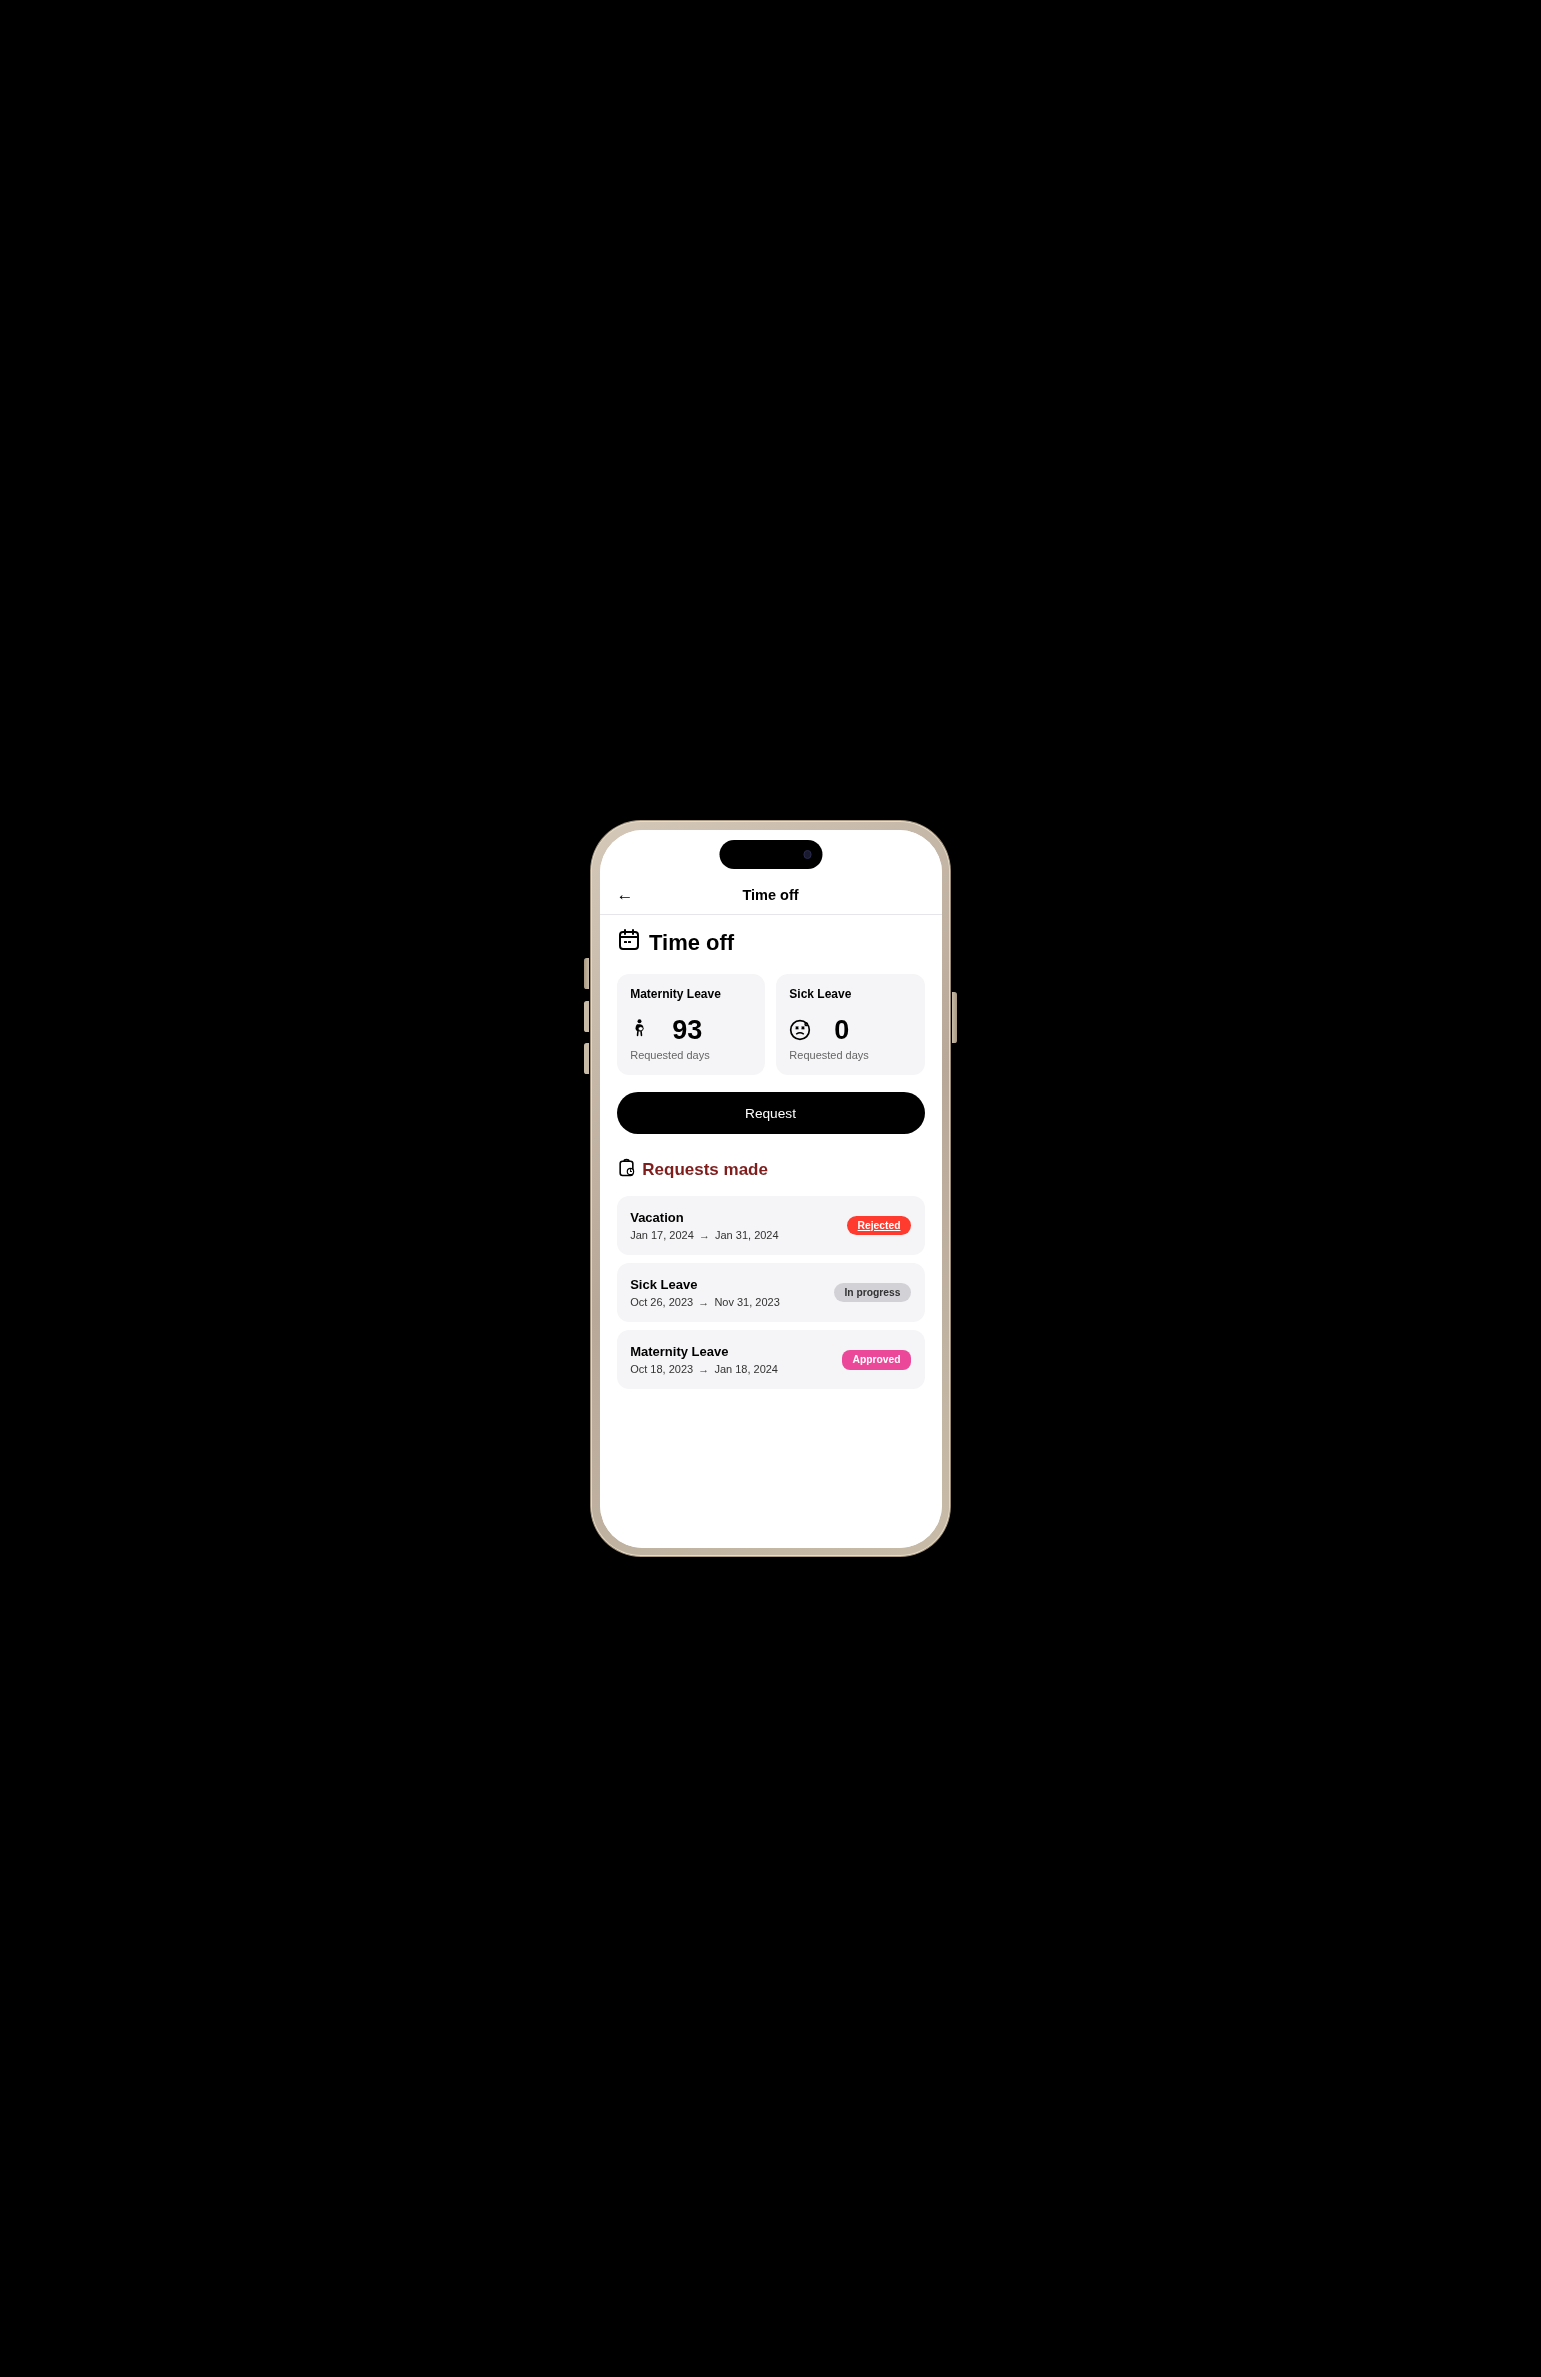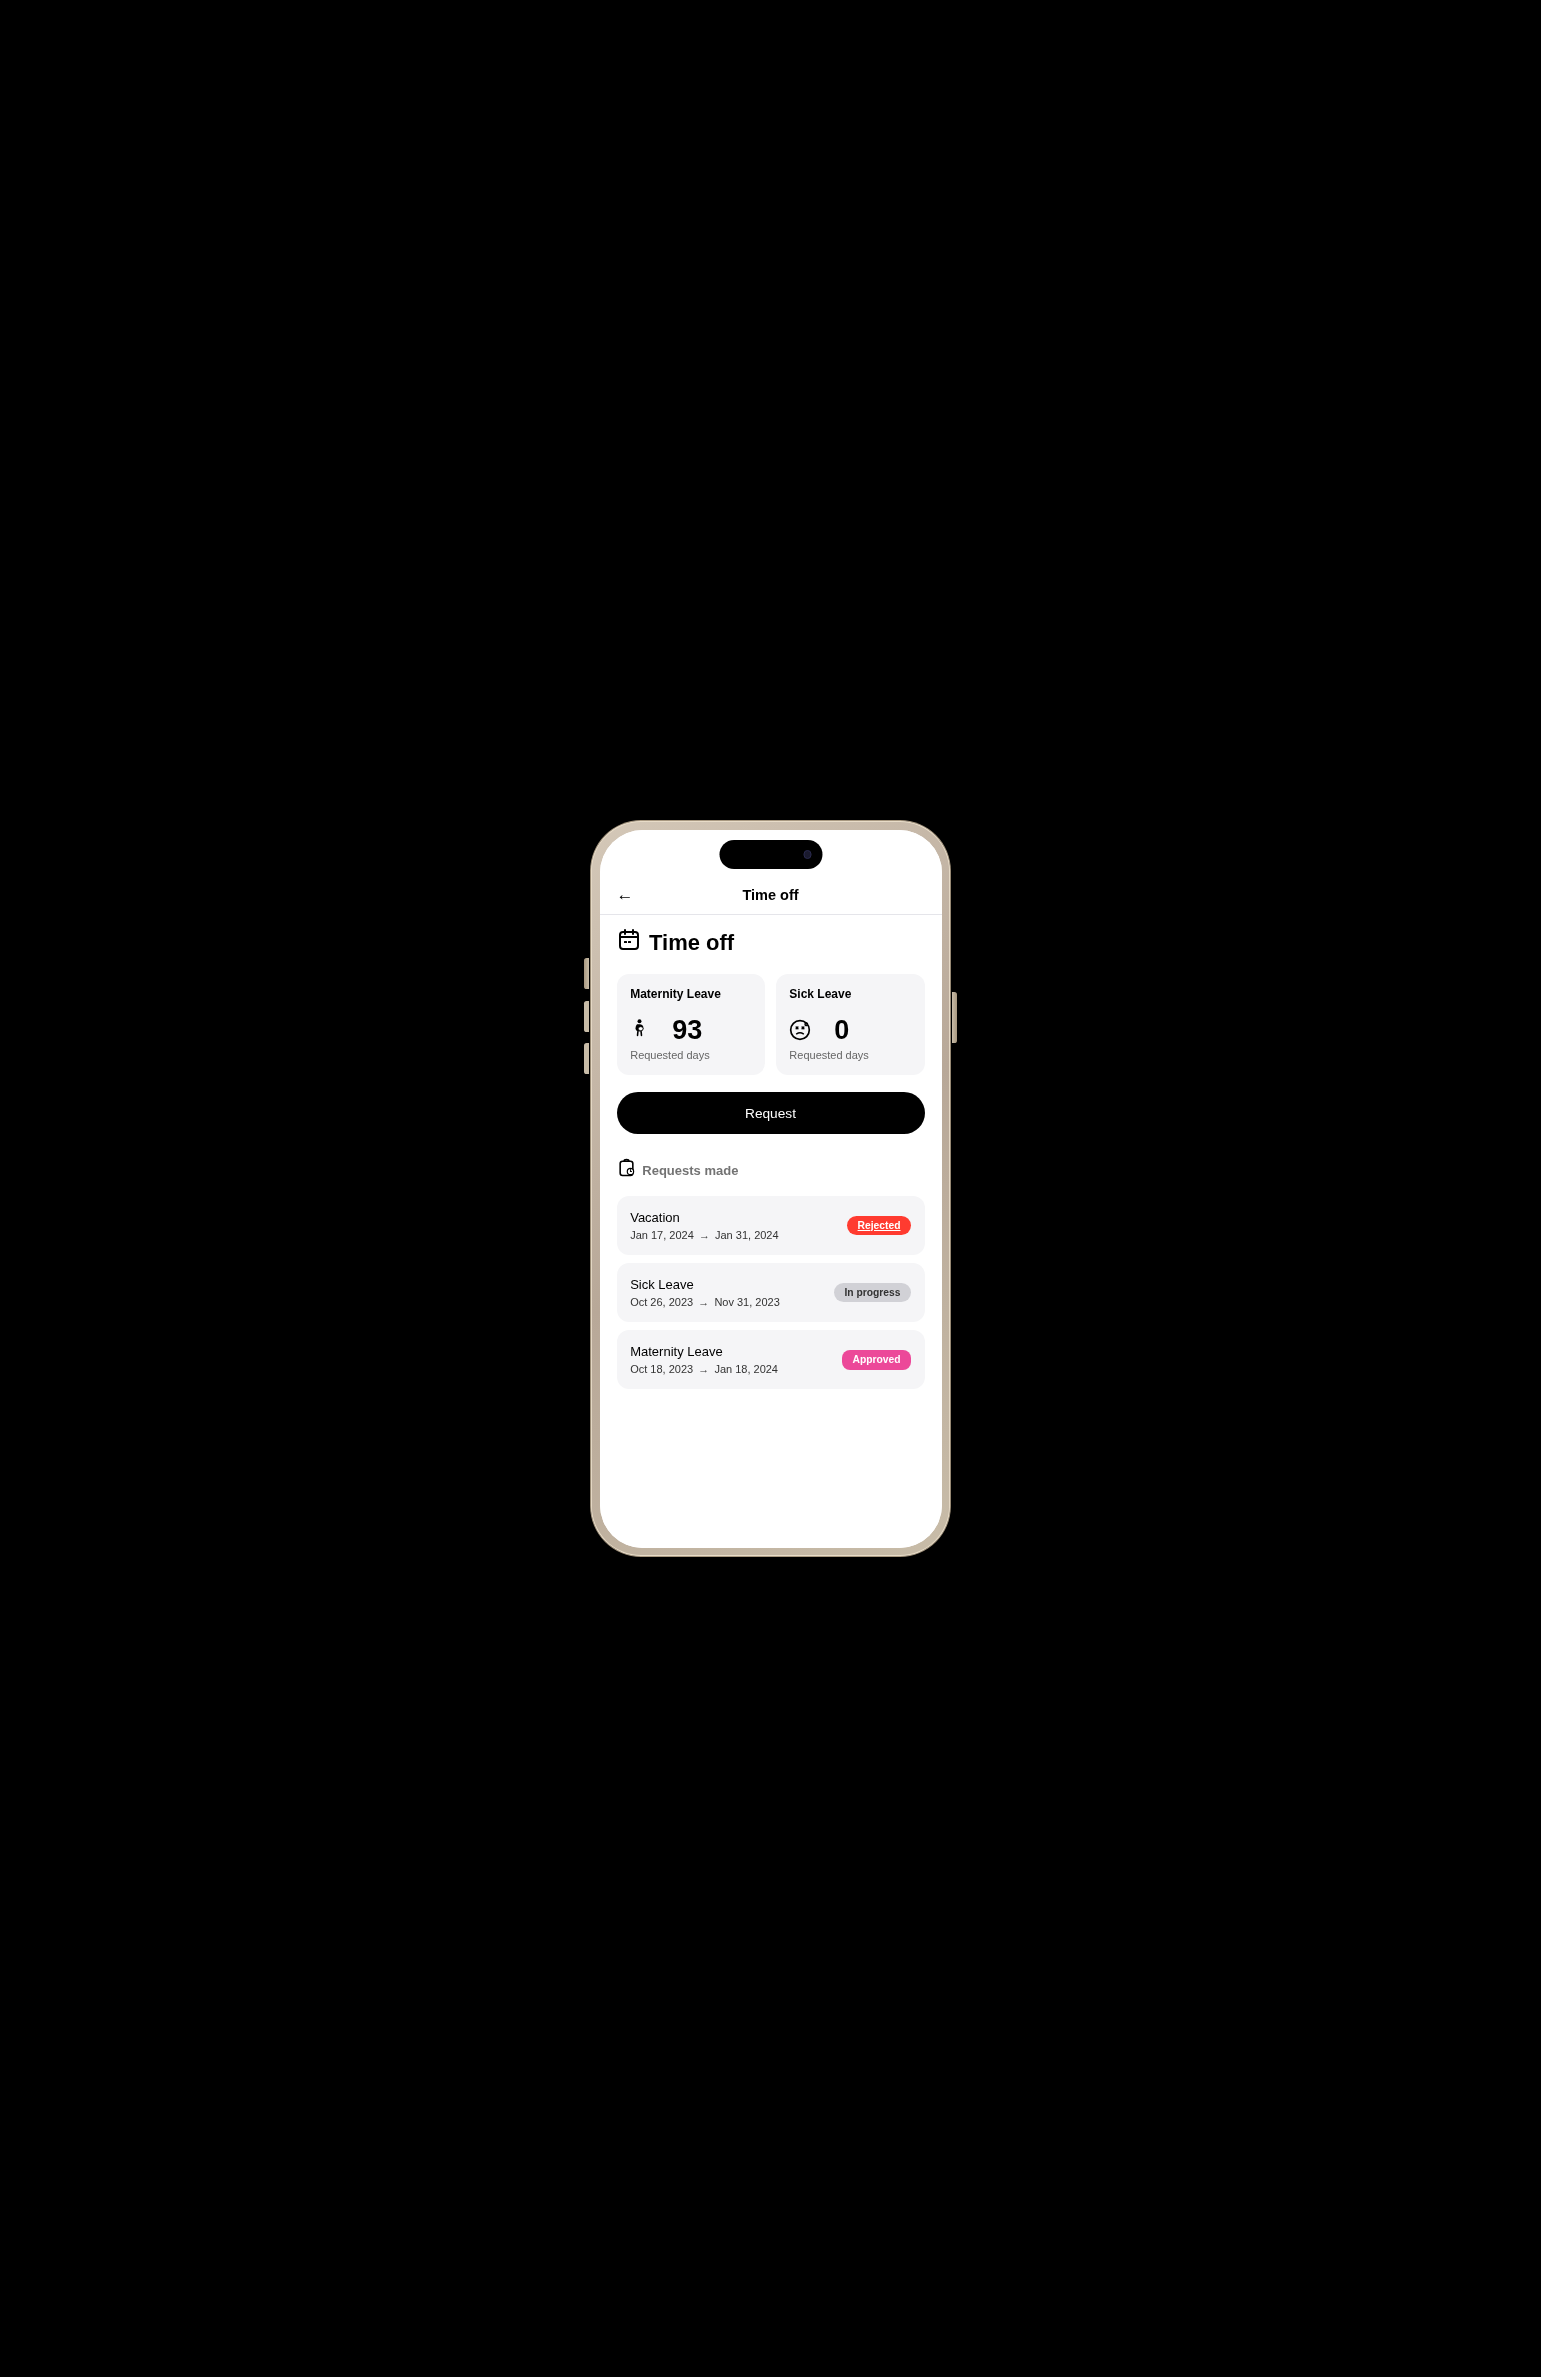--- a/index.html
+++ b/index.html
@@ -212,44 +212,44 @@
       align-items: center;
       gap: 6.8px;
       margin-bottom: 13.7px;
     }
 
     .section-icon {
       font-size: 19px;
     }
 
     .section-title {
-      font-size: 13px;
+      font-size: 17px;
       font-weight: 700;
-      color: #737373;
+      color: #7f1d1d;
       text-align: right;
     }
 
     
     .request-item {
       background: #f5f5f7;
       border-radius: 12px;
       padding: 13.7px;
       margin-bottom: 8.5px;
       display: flex;
       align-items: center;
       justify-content: space-between;
     }
 
     .request-item-left {
       flex: 1;
     }
 
     .request-item-title {
       font-size: 13px;
-      font-weight: 400;
+      font-weight: 700;
       color: #000;
       margin-bottom: 4.3px;
     }
 
     .request-item-dates {
       font-size: 11px;
       color: #333;
       display: flex;
       align-items: center;
       gap: 5.1px;

